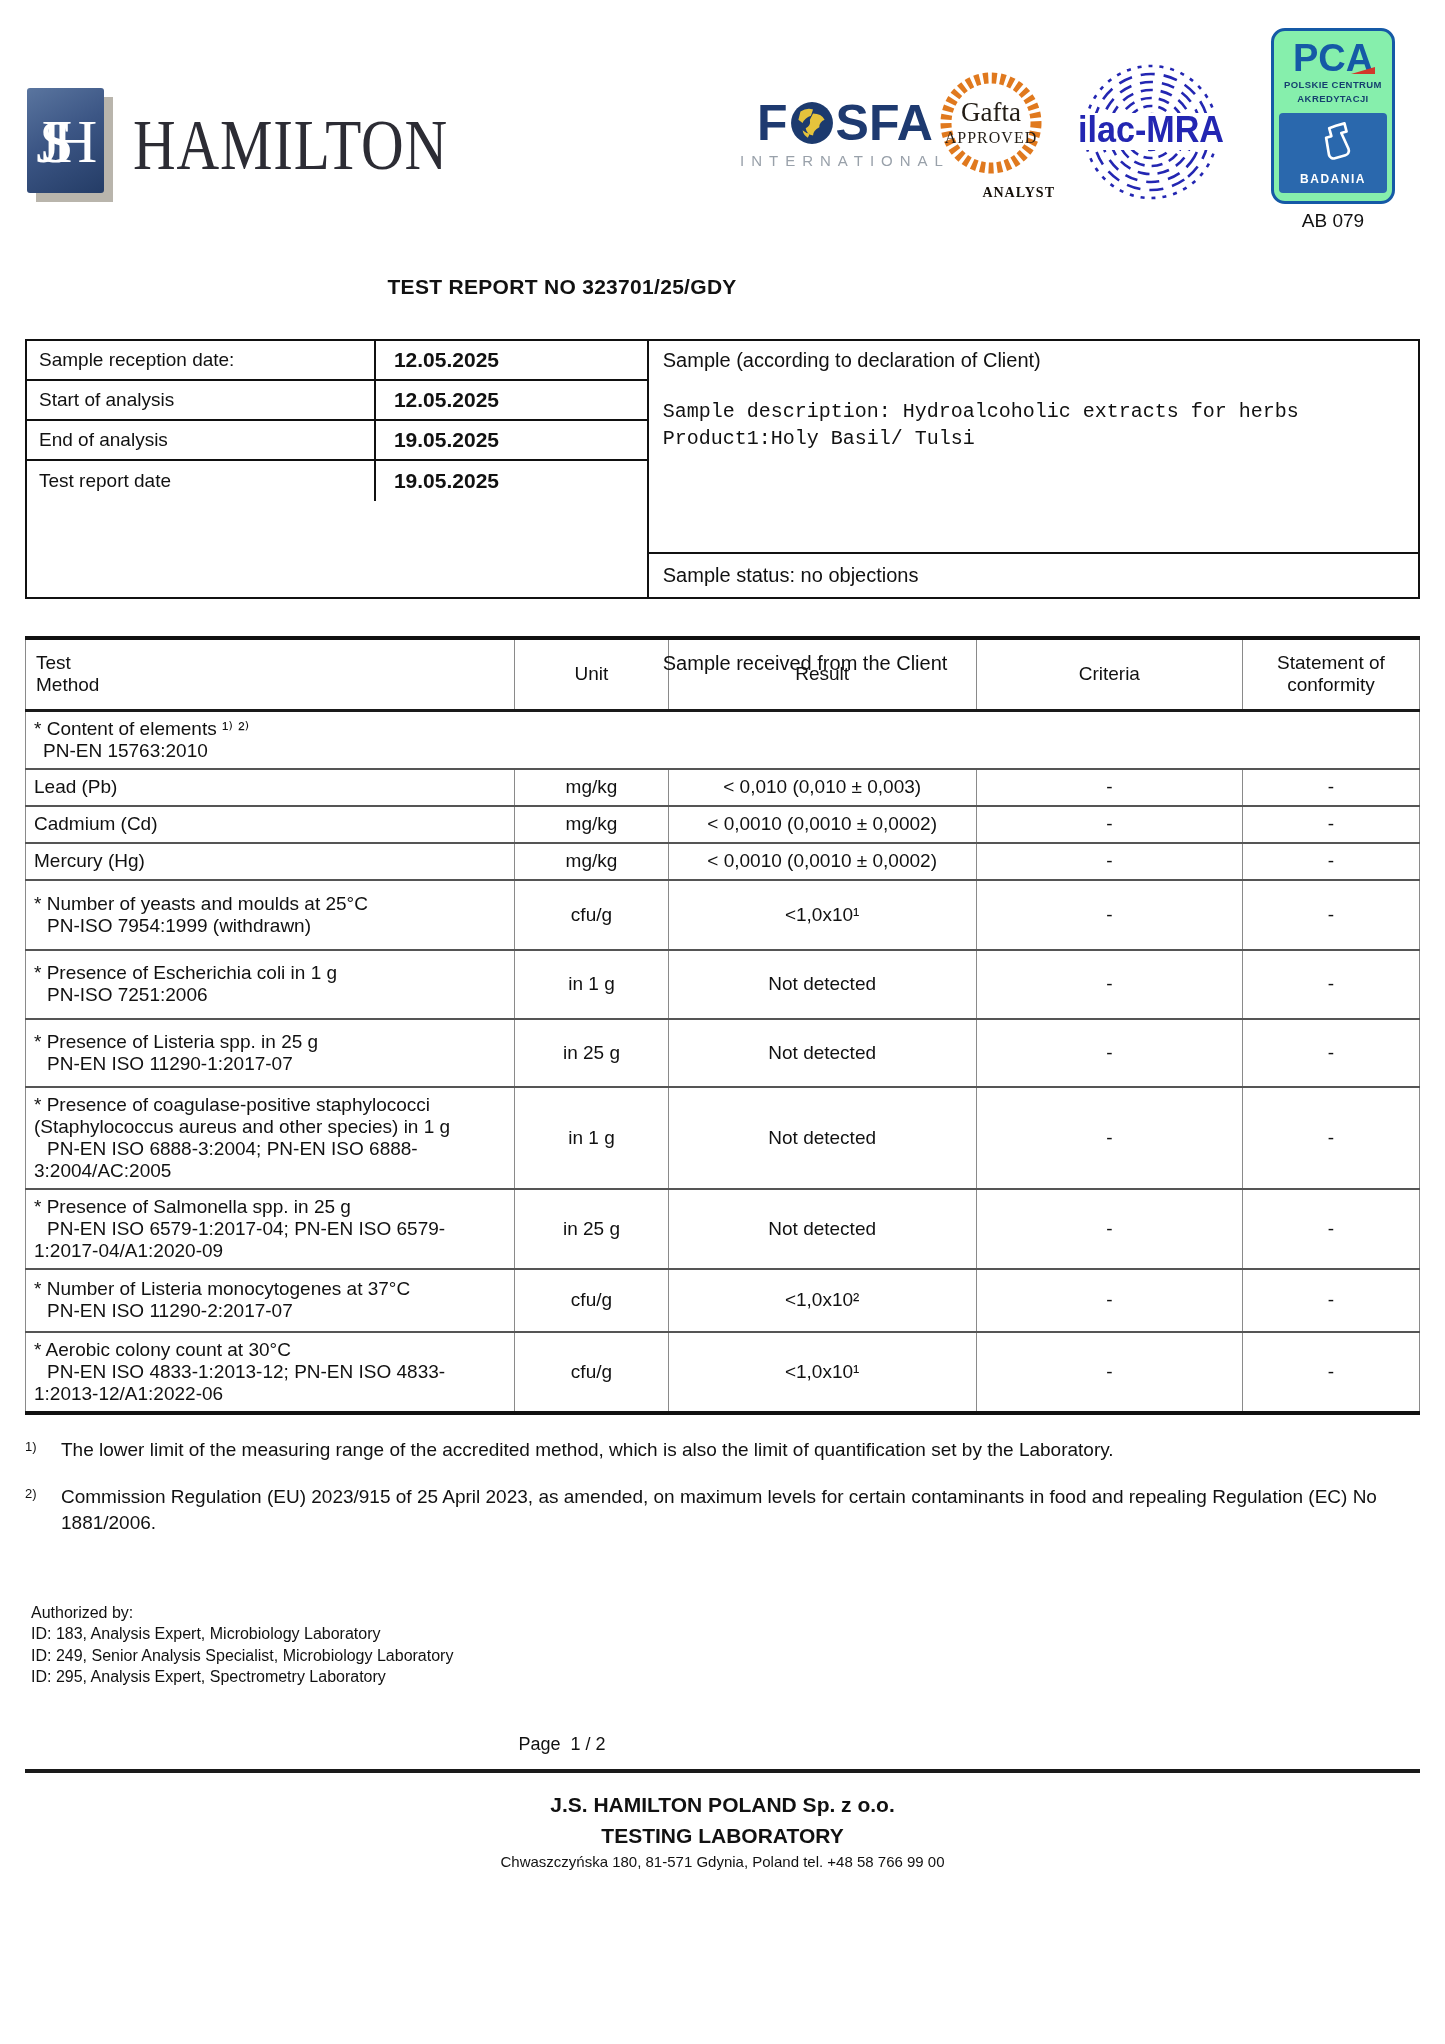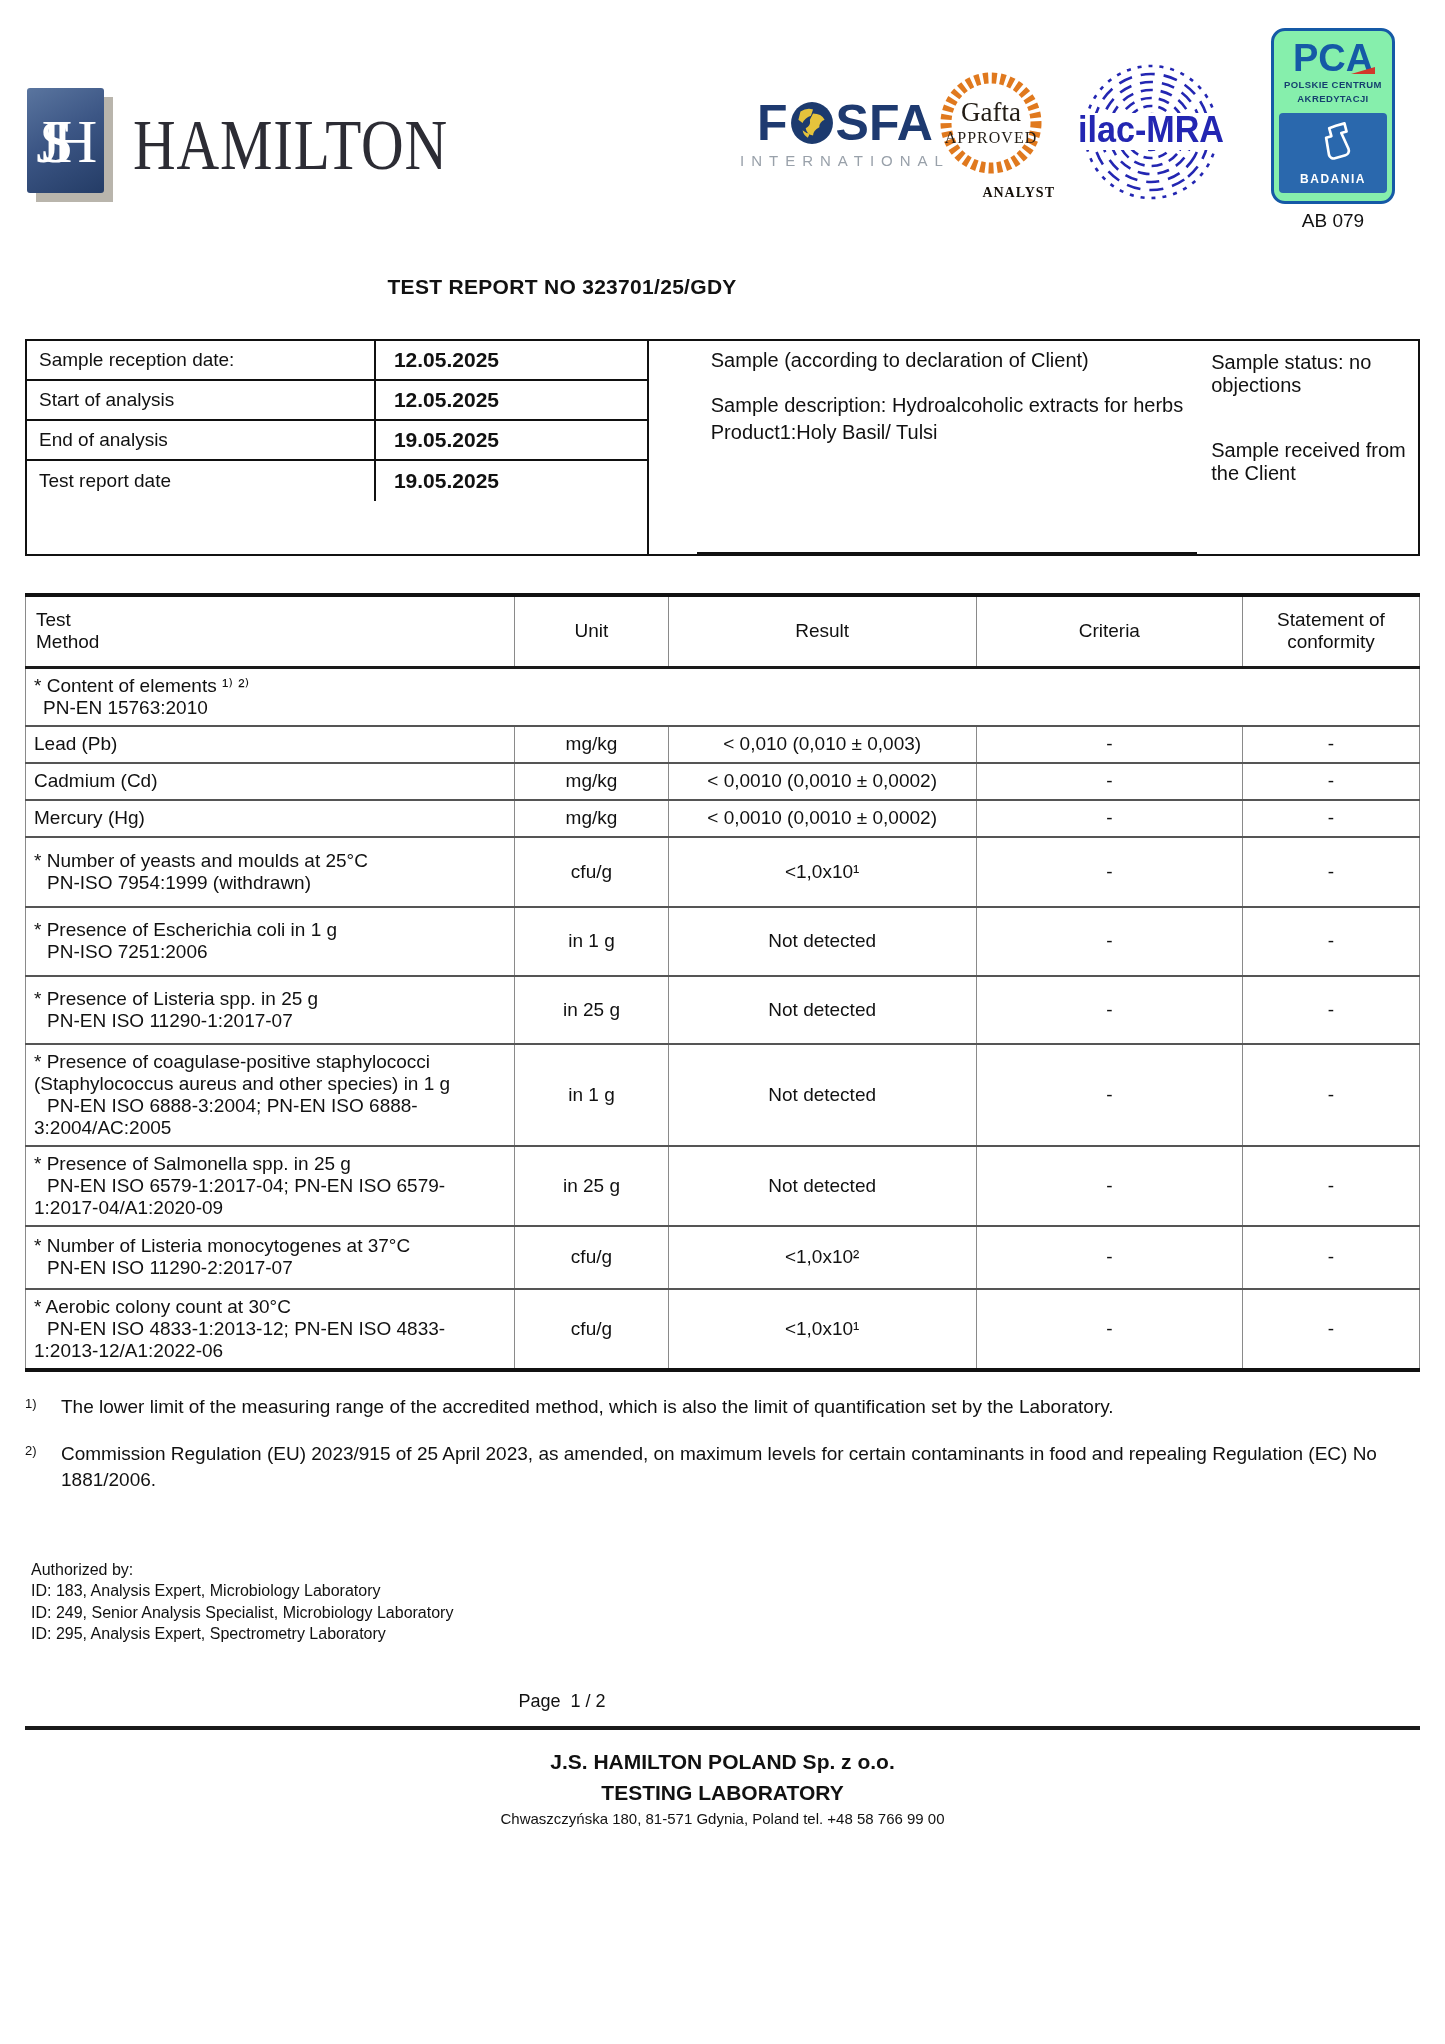--- a/index.html
+++ b/index.html
@@ -57,23 +57,23 @@
   .info-table { display:flex; border:2.5px solid #111; margin-top:40px; }
   .info-left { width:44.7%; border-right:2px solid #111; box-sizing:border-box; }
   .client-cell { height:213px; border-bottom:2px solid #111; padding:8px 12px; box-sizing:border-box;
     font-size:20px; line-height:1.55; }
   .client-name { font-weight:bold; font-size:21px; }
   .date-row { display:flex; height:40px; border-bottom:2px solid #111; box-sizing:border-box; }
   .date-row:last-child { border-bottom:none; }
   .date-label { width:56.3%; border-right:2px solid #111; display:flex; align-items:center;
     padding-left:12px; font-size:19px; box-sizing:border-box; }
   .date-value { flex:1; display:flex; align-items:center; padding-left:18px; font-weight:bold; font-size:21px; }
-  .info-right { flex:1; display:flex; flex-direction:row;padding-left:48px; }
+  .info-right { flex:1; display:flex; flex-direction:column; }
   .sample-cell { height:213px; border-bottom:2px solid #111; padding:8px 14px; box-sizing:border-box; font-size:20px; }
-  .sample-desc { margin-top:20px; line-height:1.35; }
+  .sample-desc { margin-top:26px; line-height:1.35;font-family:Liberation Mono, monospace; }
   .status-cell { flex:1; position:relative; padding:10px 14px; font-size:20px; box-sizing:border-box; }
   .received-line { position:absolute; top:98px; left:14px; }
 
   
   table.results { width:100%; border-collapse:collapse; table-layout:fixed; margin-top:37px;
     font-size:19px; border-left:1.5px solid #333; border-right:1.5px solid #333;
     border-top:4px solid #111; border-bottom:4px solid #111; }
   table.results th { border:1px solid #8a8a8a; border-bottom:3px solid #1a1a1a; font-weight:normal;
     height:72px; text-align:center; white-space:pre-line; vertical-align:middle; padding:4px 6px; box-sizing:border-box; }
   table.results th.left { text-align:left; padding-left:10px; }

